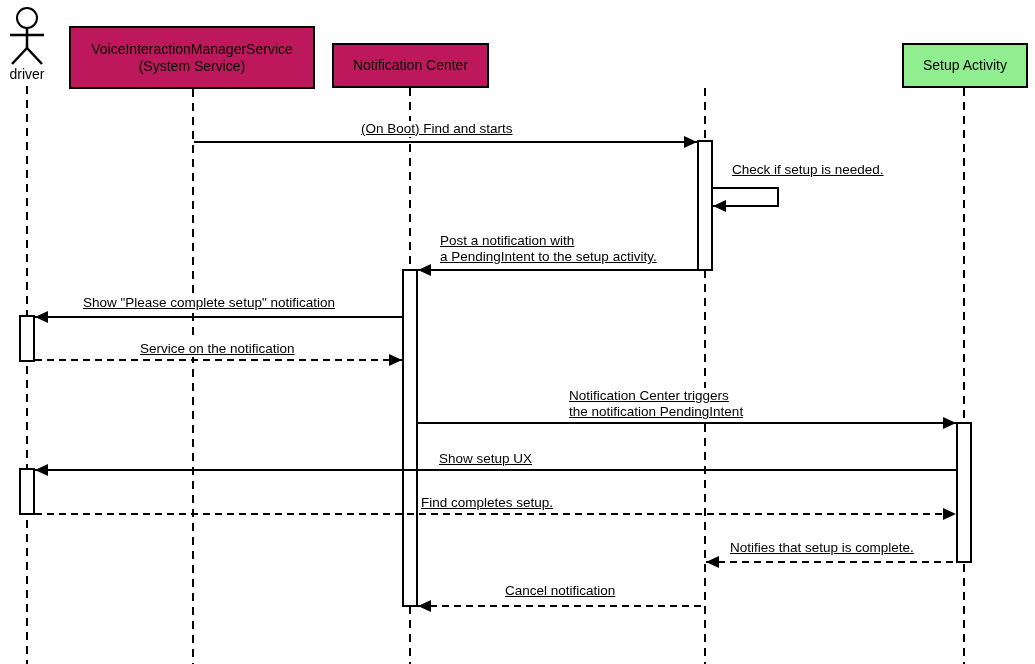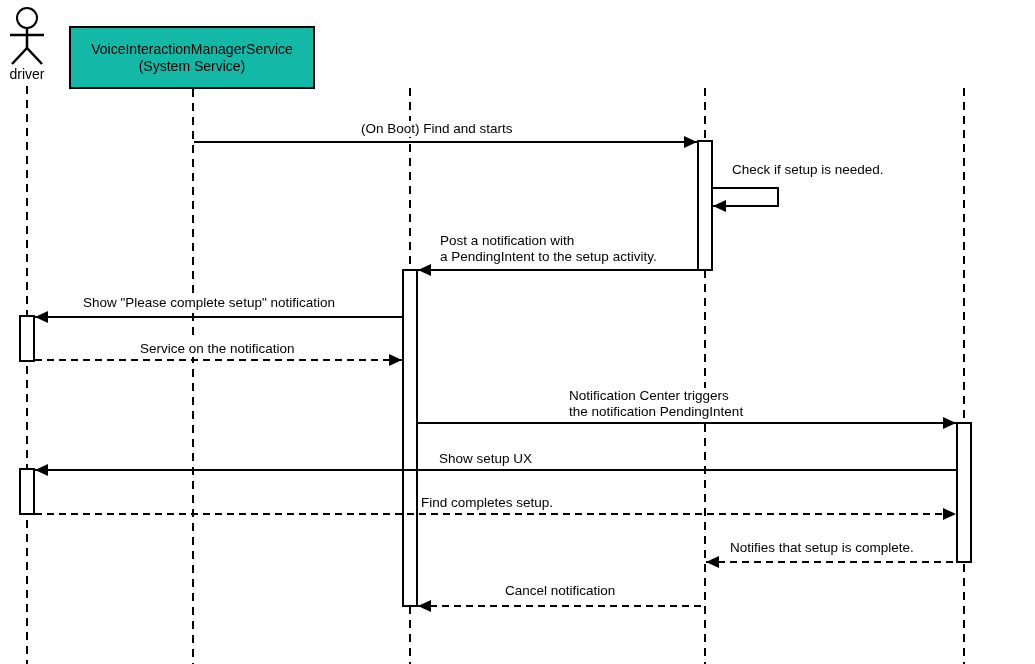--- a/index.html
+++ b/index.html
@@ -5,36 +5,36 @@
   html,body{margin:0;padding:0;background:#fff;}
   #diagram{
     position:relative;width:1035px;height:664px;background:#fff;
     font-family:"Liberation Sans",sans-serif;color:#000;overflow:hidden;
   }
   .lifeline{position:absolute;width:2px;z-index:1;
     background:repeating-linear-gradient(180deg,#000 0 8px,transparent 8px 14px);}
   .pbox{position:absolute;border:2px solid #000;box-sizing:border-box;z-index:2;
     display:flex;align-items:center;justify-content:center;text-align:center;
     font-size:14px;line-height:17px;white-space:pre-line;}
-  .cyan{background:#14b8a6;}
+  .cyan{background:#be185d;}
   .green{background:#90EE90;}
   .act-bar{position:absolute;width:16px;background:#fff;border:2px solid #000;
     box-sizing:border-box;z-index:2;}
   .mline{position:absolute;height:2px;background:#000;z-index:3;}
   .mline-dashed{position:absolute;height:2px;z-index:3;
     background:repeating-linear-gradient(90deg,#000 0 7px,transparent 7px 12px);}
   .vline{position:absolute;width:2px;background:#000;z-index:3;}
   .arrow-left{position:absolute;width:0;height:0;z-index:3;
     border-top:6px solid transparent;border-bottom:6px solid transparent;
     border-right:13px solid #000;}
   .arrow-right{position:absolute;width:0;height:0;z-index:3;
     border-top:6px solid transparent;border-bottom:6px solid transparent;
     border-left:13px solid #000;}
   .msg-label{position:absolute;font-size:13.5px;line-height:16px;background:#fff;
-    white-space:pre-line;z-index:4;}
+    white-space:pre-line;z-index:4;text-decoration:underline;}
   .actor-svg{position:absolute;z-index:2;}
   .actor-label{position:absolute;left:0;top:66px;width:54px;text-align:center;
     font-size:14px;z-index:2;}
 </style>
 </head>
 <body>
 
 <div id="diagram">
 
   <div class="lifeline" style="left:26px;top:86px;height:578px;"></div>
@@ -48,20 +48,26 @@
     <line x1="23" y1="22" x2="23" y2="42" stroke="#000000" stroke-width="2.5"></line>
     <line x1="6" y1="29" x2="40" y2="29" stroke="#000000" stroke-width="2.5"></line>
     <line x1="23" y1="42" x2="8" y2="58" stroke="#000000" stroke-width="2.5"></line>
     <line x1="23" y1="42" x2="38" y2="58" stroke="#000000" stroke-width="2.5"></line>
   </svg>
   <div class="actor-label">driver</div>
 
   <div class="pbox cyan" style="left:69px;top:26px;width:246px;height:63px;">
     <span>VoiceInteractionManagerService
 (System Service)</span>
+  </div>
+  <div class="pbox cyan" style="left:332px;top:43px;width:157px;height:45px;">
+    <span>Notification Center</span>
+  </div>
+  <div class="pbox green" style="left:902px;top:43px;width:126px;height:45px;">
+    <span>Setup Activity</span>
   </div>
 
   <div class="act-bar" style="left:697px;top:140px;height:131px;"></div>
   <div class="act-bar" style="left:402px;top:269px;height:338px;"></div>
   <div class="act-bar" style="left:19px;top:315px;height:47px;"></div>
   <div class="act-bar" style="left:19px;top:468px;height:47px;"></div>
   <div class="act-bar" style="left:956px;top:422px;height:141px;"></div>
 
   <div>
     <div class="mline" style="left:194px;top:141px;width:503px;"></div>

